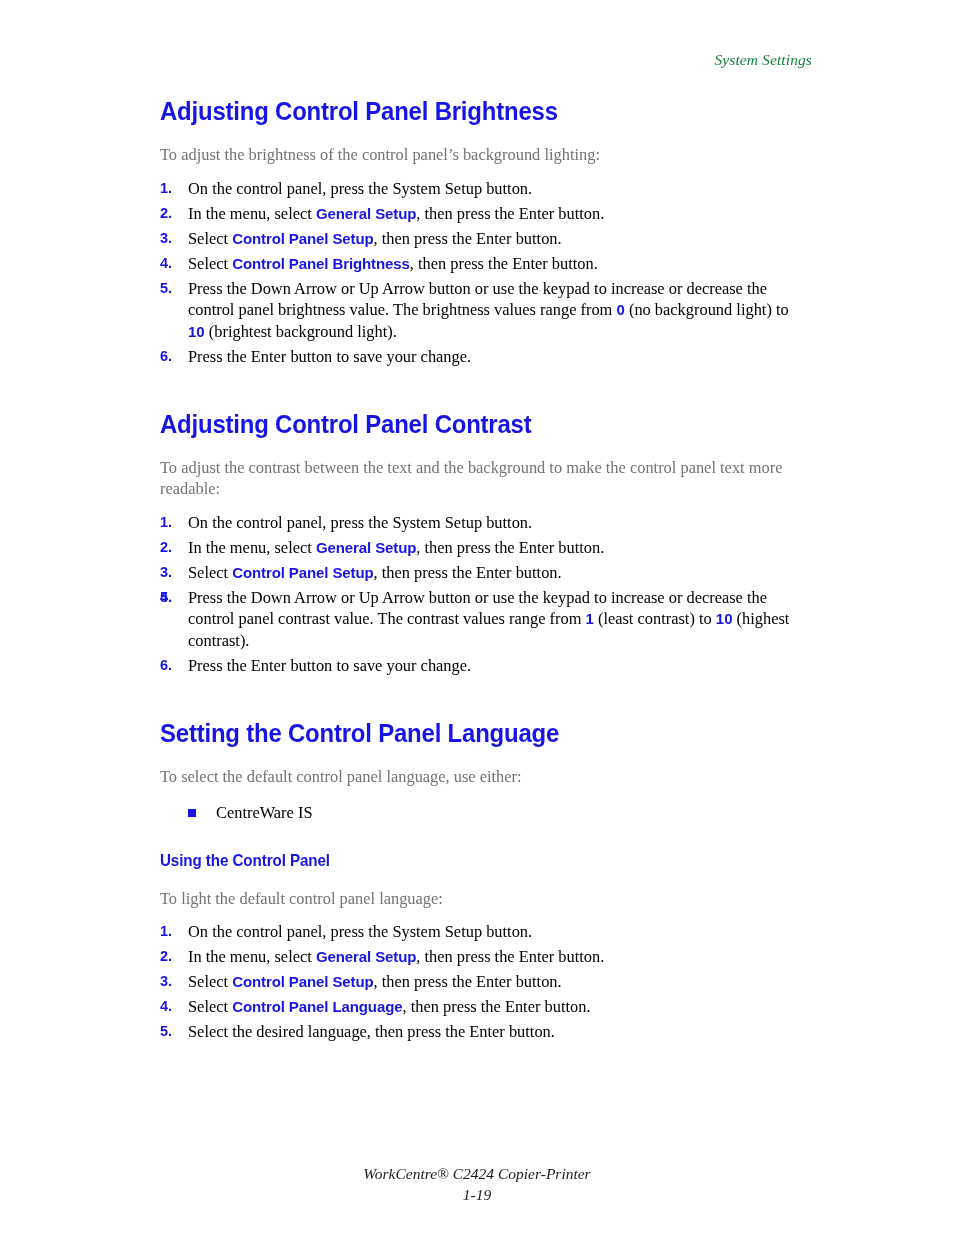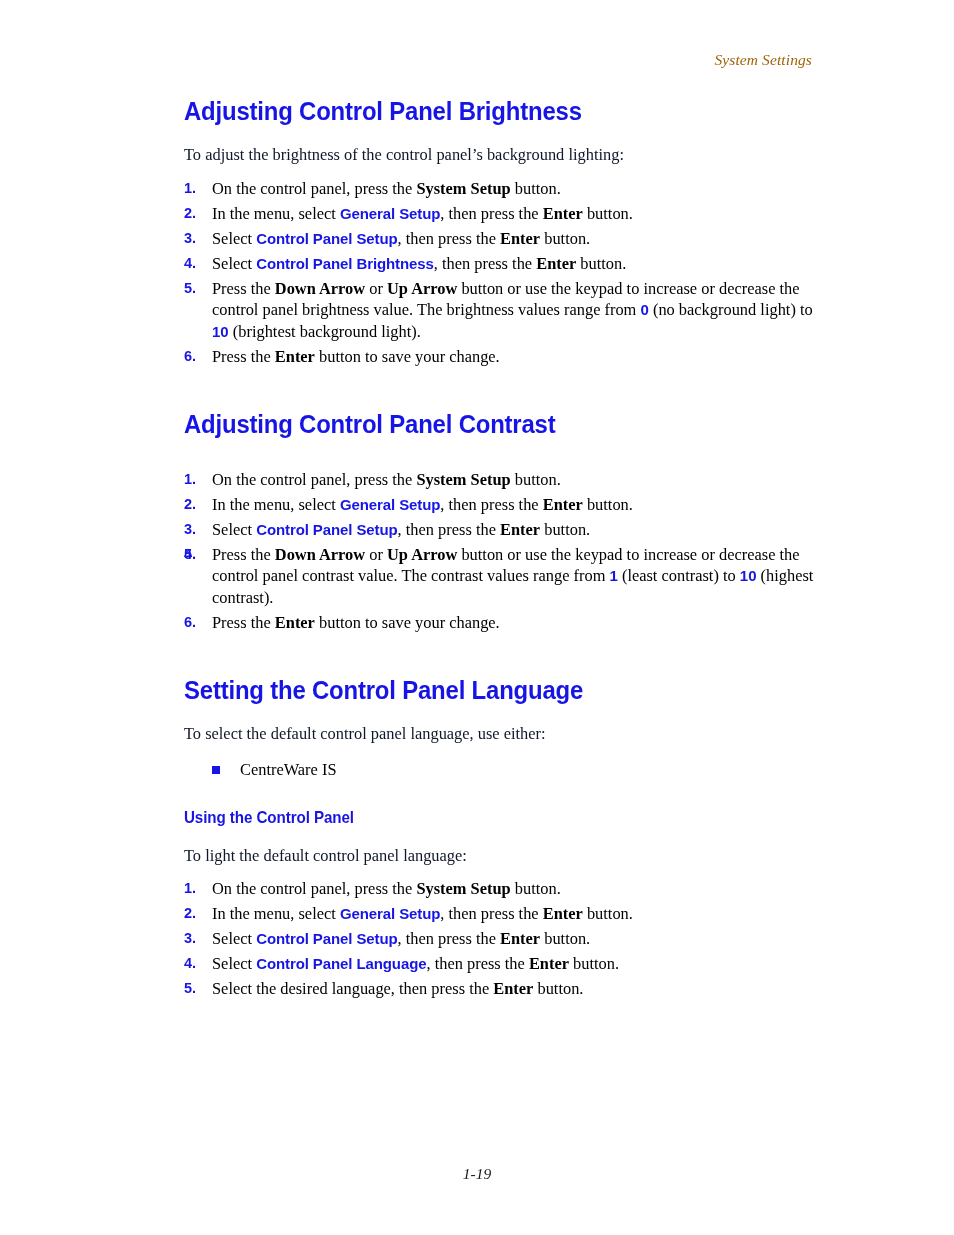--- a/index.html
+++ b/index.html
@@ -27,28 +27,28 @@
   .running-header {
     position: absolute;
     left: 168px;
     top: 50px;
     width: 644px;
     text-align: right;
     font-family: "Liberation Serif", "DejaVu Serif", serif;
     font-style: italic;
     font-size: 15.5px;
     line-height: 20px;
-    color: #a16207;
+    color: #15803d;
     letter-spacing: .1px;
   }
 
   
   .content {
     position: absolute;
-    left: 184px;
+    left: 160px;
     top: 96px;
     width: 646px;
   }
 
   
   h1.sec-title {
     margin: 0;
     font-family: "Liberation Sans Narrow", "Liberation Sans", "DejaVu Sans", sans-serif;
     font-weight: bold;
     font-size: 26px;
@@ -70,21 +70,21 @@
     transform: scaleX(0.92);
     transform-origin: left center;
     white-space: nowrap;
   }
 
   
   p.body {
     margin: 0;
     font-size: 16.4px;
     line-height: 21.5px;
-    color: #0f172a;
+    color: #737373;
     text-align: left;
   }
 
   
   ol.steps {
     margin: 0;
     padding: 0;
     list-style: none;
   }
   ol.steps > li {
@@ -122,21 +122,21 @@
   ul.bullets > li > .sq {
     position: absolute;
     left: 28px;
     top: 8px;
     width: 8px;
     height: 8px;
     background: #1615e6;
   }
 
   
-  .b  { font-weight: bold; margin-top: 36px; }
+  .b  { font-weight: normal; margin-top: 36px; }
   .ui {
     font-family: "Liberation Sans", "DejaVu Sans", sans-serif;
     font-weight: bold;
     font-size: 15px;
     color: #1615e6;
     letter-spacing: -0.1px;
     text-align: center;
   }
   .numhl {
     font-family: "Liberation Sans", "DejaVu Sans", sans-serif;
@@ -185,20 +185,21 @@
         <li><span class="num">3.</span><span><span>Select </span><span class="ui">Control Panel Setup</span><span>, then press the </span><span class="b">Enter</span><span> button.</span></span></li>
         <li><span class="num">4.</span><span><span>Select </span><span class="ui">Control Panel Brightness</span><span>, then press the </span><span class="b">Enter</span><span> button.</span></span></li>
         <li><span class="num">5.</span><span><span>Press the </span><span class="b">Down Arrow</span><span> or </span><span class="b">Up Arrow</span><span> button or use the keypad to increase or decrease the control panel brightness value. The brightness values range from </span><span class="numhl">0</span><span> (no background light) to </span><span class="numhl">10</span><span> (brightest background light).</span></span></li>
         <li><span class="num">6.</span><span><span>Press the </span><span class="b">Enter</span><span> button to save your change.</span></span></li>
       </ol>
 
     <div class="gap-sec"></div>
 
     <h1 class="sec-title">Adjusting Control Panel Contrast</h1>
     <div class="gap-intro"></div>
+    <p class="body">To adjust the contrast between the text and the background to make the control panel text more readable:</p>
     <div class="gap-list"></div>
     <ol class="steps">
         <li><span class="num">1.</span><span><span>On the control panel, press the </span><span class="b">System Setup</span><span> button.</span></span></li>
         <li><span class="num">2.</span><span><span>In the menu, select </span><span class="ui">General Setup</span><span>, then press the </span><span class="b">Enter</span><span> button.</span></span></li>
         <li><span class="num">3.</span><span><span>Select </span><span class="ui">Control Panel Setup</span><span>, then press the </span><span class="b">Enter</span><span> button.</span></span></li>
         <li><span class="num">4.</span></li>
         <li><span class="num">5.</span><span><span>Press the </span><span class="b">Down Arrow</span><span> or </span><span class="b">Up Arrow</span><span> button or use the keypad to increase or decrease the control panel contrast value. The contrast values range from </span><span class="numhl">1</span><span> (least contrast) to </span><span class="numhl">10</span><span> (highest contrast).</span></span></li>
         <li><span class="num">6.</span><span><span>Press the </span><span class="b">Enter</span><span> button to save your change.</span></span></li>
       </ol>
 
@@ -222,16 +223,17 @@
         <li><span class="num">1.</span><span><span>On the control panel, press the </span><span class="b">System Setup</span><span> button.</span></span></li>
         <li><span class="num">2.</span><span><span>In the menu, select </span><span class="ui">General Setup</span><span>, then press the </span><span class="b">Enter</span><span> button.</span></span></li>
         <li><span class="num">3.</span><span><span>Select </span><span class="ui">Control Panel Setup</span><span>, then press the </span><span class="b">Enter</span><span> button.</span></span></li>
         <li><span class="num">4.</span><span><span>Select </span><span class="ui">Control Panel Language</span><span>, then press the </span><span class="b">Enter</span><span> button.</span></span></li>
         <li><span class="num">5.</span><span><span>Select the desired language, then press the </span><span class="b">Enter</span><span> button.</span></span></li>
       </ol>
 
   </div>
 
   <div class="footer">
+    <div>WorkCentre® C2424 Copier-Printer</div>
     <div>1-19</div>
   </div>
 
 </div>
 
 </body></html>

